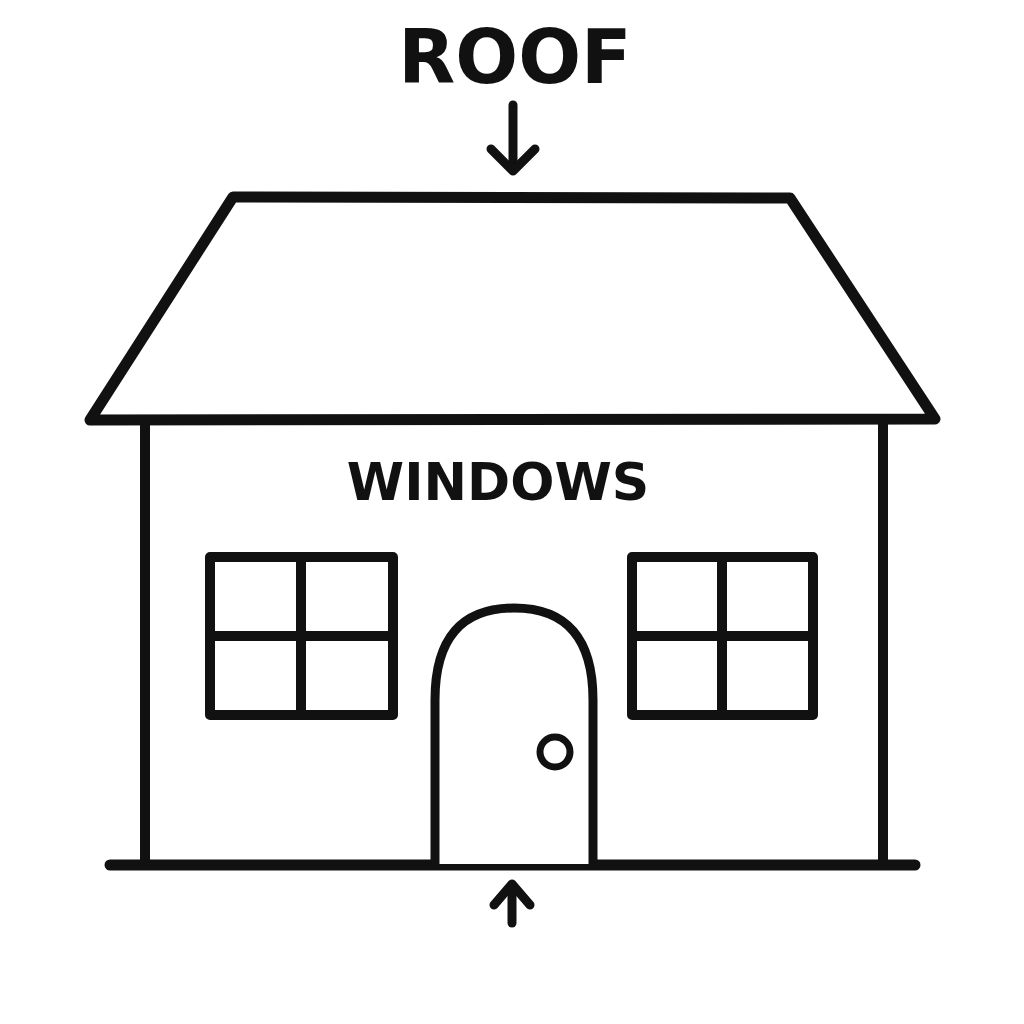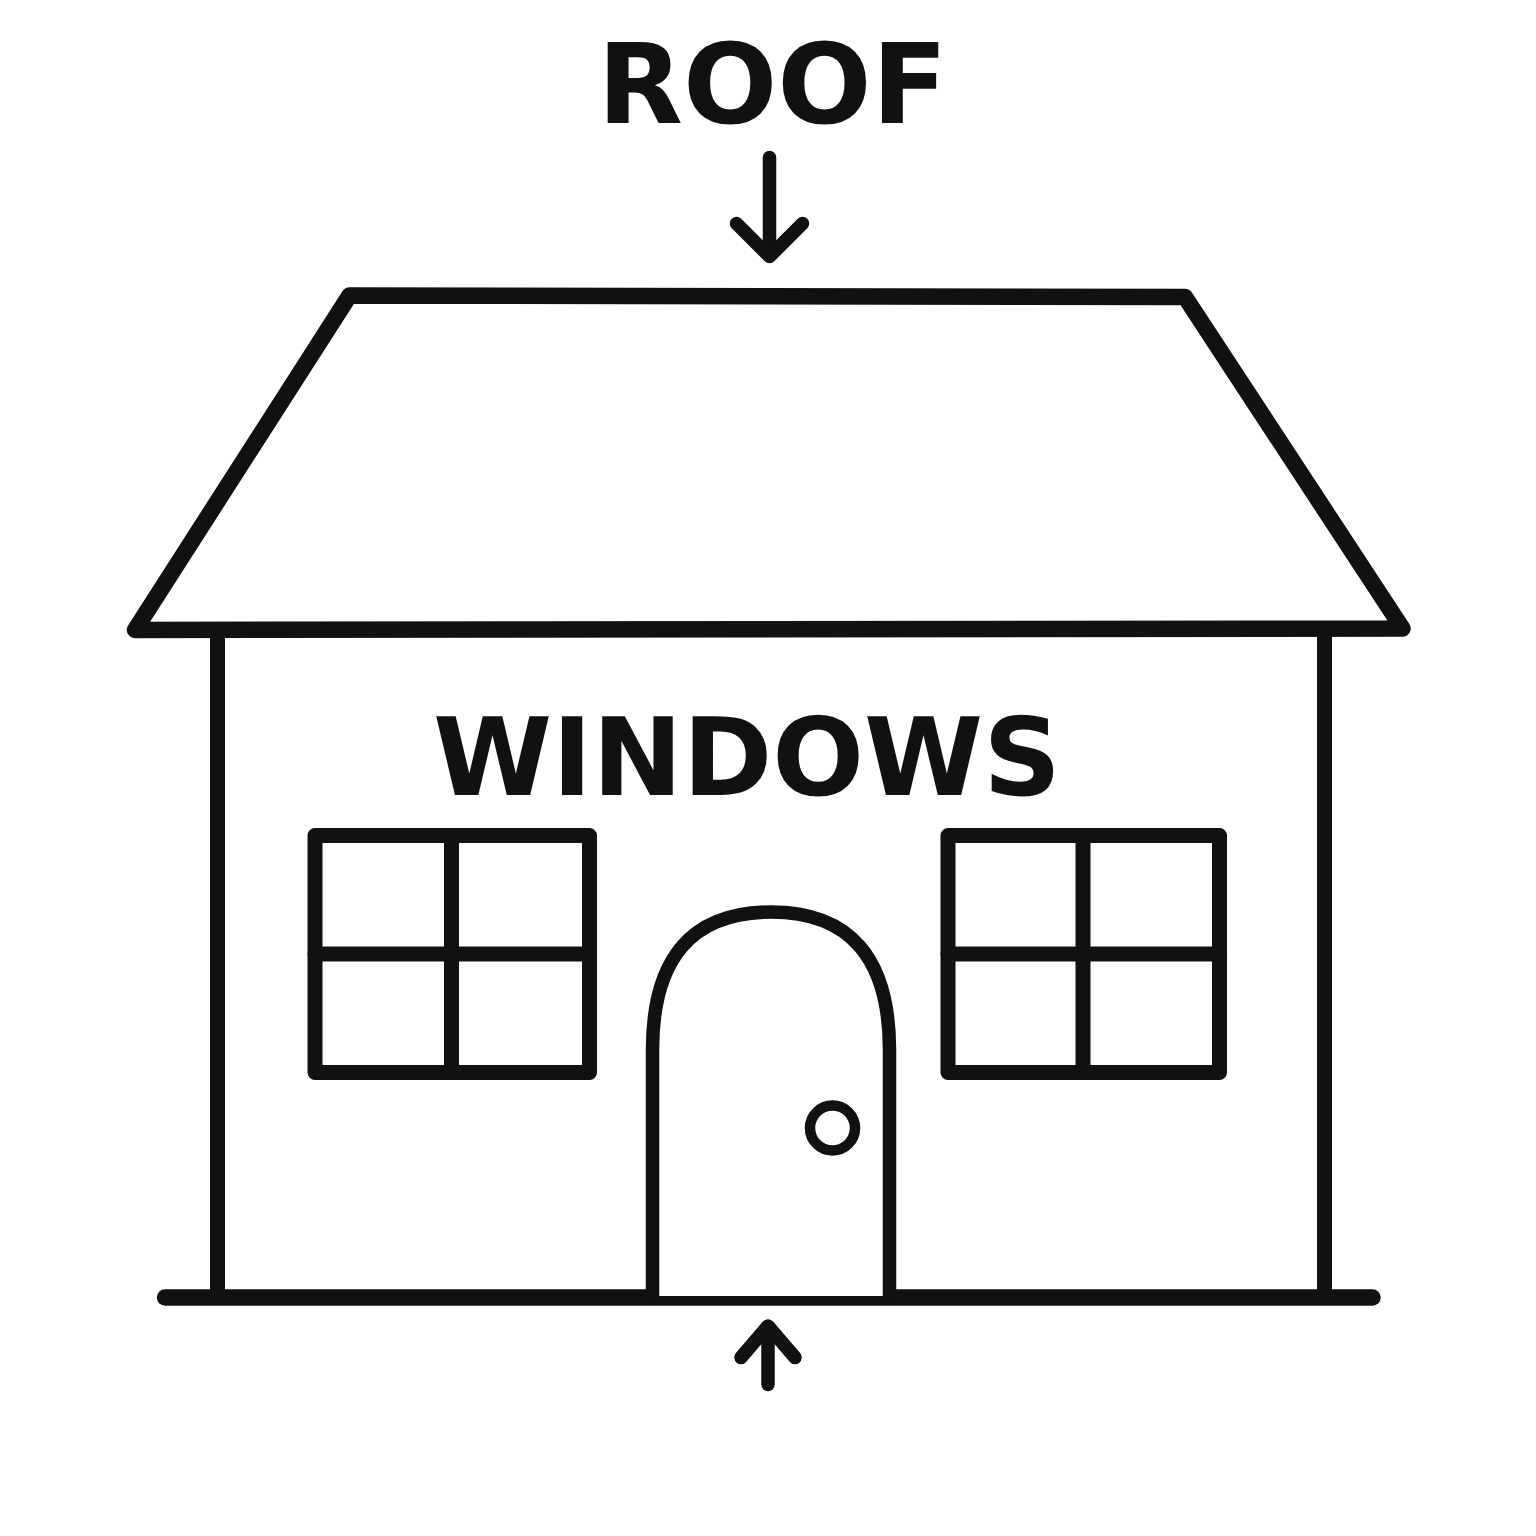--- a/index.html
+++ b/index.html
@@ -27,21 +27,21 @@
     transform: translateX(-50%);
     color: #111111;
     font-weight: bold;
     font-size: 74px;
     line-height: 1;
     letter-spacing: 0px;
     white-space: nowrap;
     user-select: none;
   }
   .label-roof    { left: 515px; top: 20px; }
-  .label-windows { left: 498px; top: 469px; font-size: 72px; }
+  .label-windows { left: 498px; top: 456px; font-size: 52px; }
   .label-door    { left: 513px; top: 929px; }
 </style>
 </head>
 <body>
 
 <div class="stage">
 
   <svg class="drawing" viewBox="0 0 1024 1024" fill="none" stroke="#111111" stroke-linecap="round" stroke-linejoin="round">
 
     <path d="M 233 197 L 790 198 L 935 419 L 90 420 Z" fill="#ffffff" stroke-width="11"></path>

